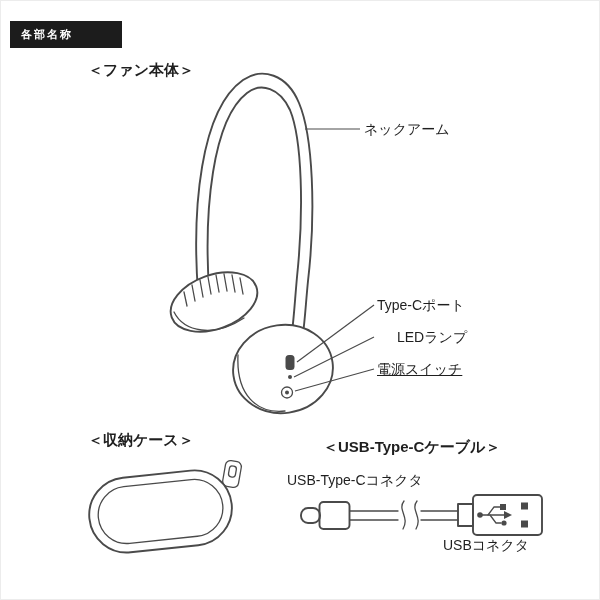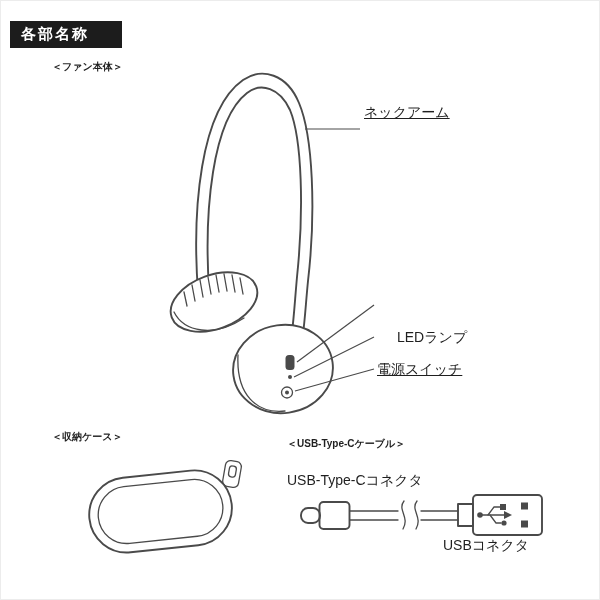--- a/index.html
+++ b/index.html
@@ -22,30 +22,30 @@
   .s.w{ fill:#fff; }
   .s1 { fill:none; stroke:var(--line,#4a4a4a); stroke-width:1.3; stroke-linecap:round; stroke-linejoin:round; }
   .ld { fill:none; stroke:var(--line,#4a4a4a); stroke-width:1.2; }
   .f  { fill:var(--line,#4a4a4a); stroke:none; }
 
   .header-bar {
     position:absolute; left:10px; top:21px;
     width:112px; height:27px;
     background:var(--header-bg,#1c1c1c);
     color:var(--header-text,#fff);
-    font-size:15px; font-weight:bold; letter-spacing:2px;
+    font-size:11px; font-weight:bold; letter-spacing:2px;
     display:flex; align-items:center; padding-left:11px;
   }
   .lbl {
     position:absolute;
     font-size:14px; line-height:1.2;
     color:var(--text,#1f1f1f);
     white-space:nowrap;
   }
-  .lbl.bold { font-weight:bold; font-size:10px; }
+  .lbl.bold { font-weight:bold; font-size:15px;margin-left:36px; }
 </style>
 </head>
 <body>
 
 <div class="stage">
 
   <svg class="art" viewBox="0 0 600 600" aria-hidden="true">
 
     <g>
 
@@ -120,21 +120,22 @@
       <rect class="f" x="521" y="502.5" width="7" height="7"></rect>
       <rect class="f" x="521" y="520.5" width="7" height="7"></rect>
     </g>
   </svg>
 
   <div class="header-bar">
     <span>各部名称</span>
   </div>
 
   <div class="lbl bold" style="left:52px;  top:61px;">＜ファン本体＞</div>
-  <div class="lbl" style="left:364px; top:104px;text-decoration:underline;">ネックアーム</div>
+  <div class="lbl" style="left:364px; top:121px;">ネックアーム</div>
+  <div class="lbl" style="left:377px; top:297px;">Type-Cポート</div>
   <div class="lbl" style="left:397px; top:329px;">LEDランプ</div>
   <div class="lbl" style="left:377px; top:361px;text-decoration:underline;">電源スイッチ</div>
   <div class="lbl bold" style="left:287px; top:438px;">＜USB-Type-Cケーブル＞</div>
   <div class="lbl bold" style="left:52px;  top:431px;">＜収納ケース＞</div>
   <div class="lbl" style="left:287px; top:472px;">USB-Type-Cコネクタ</div>
   <div class="lbl" style="left:443px; top:537px;">USBコネクタ</div>
 
 </div>
 
 </body></html>

